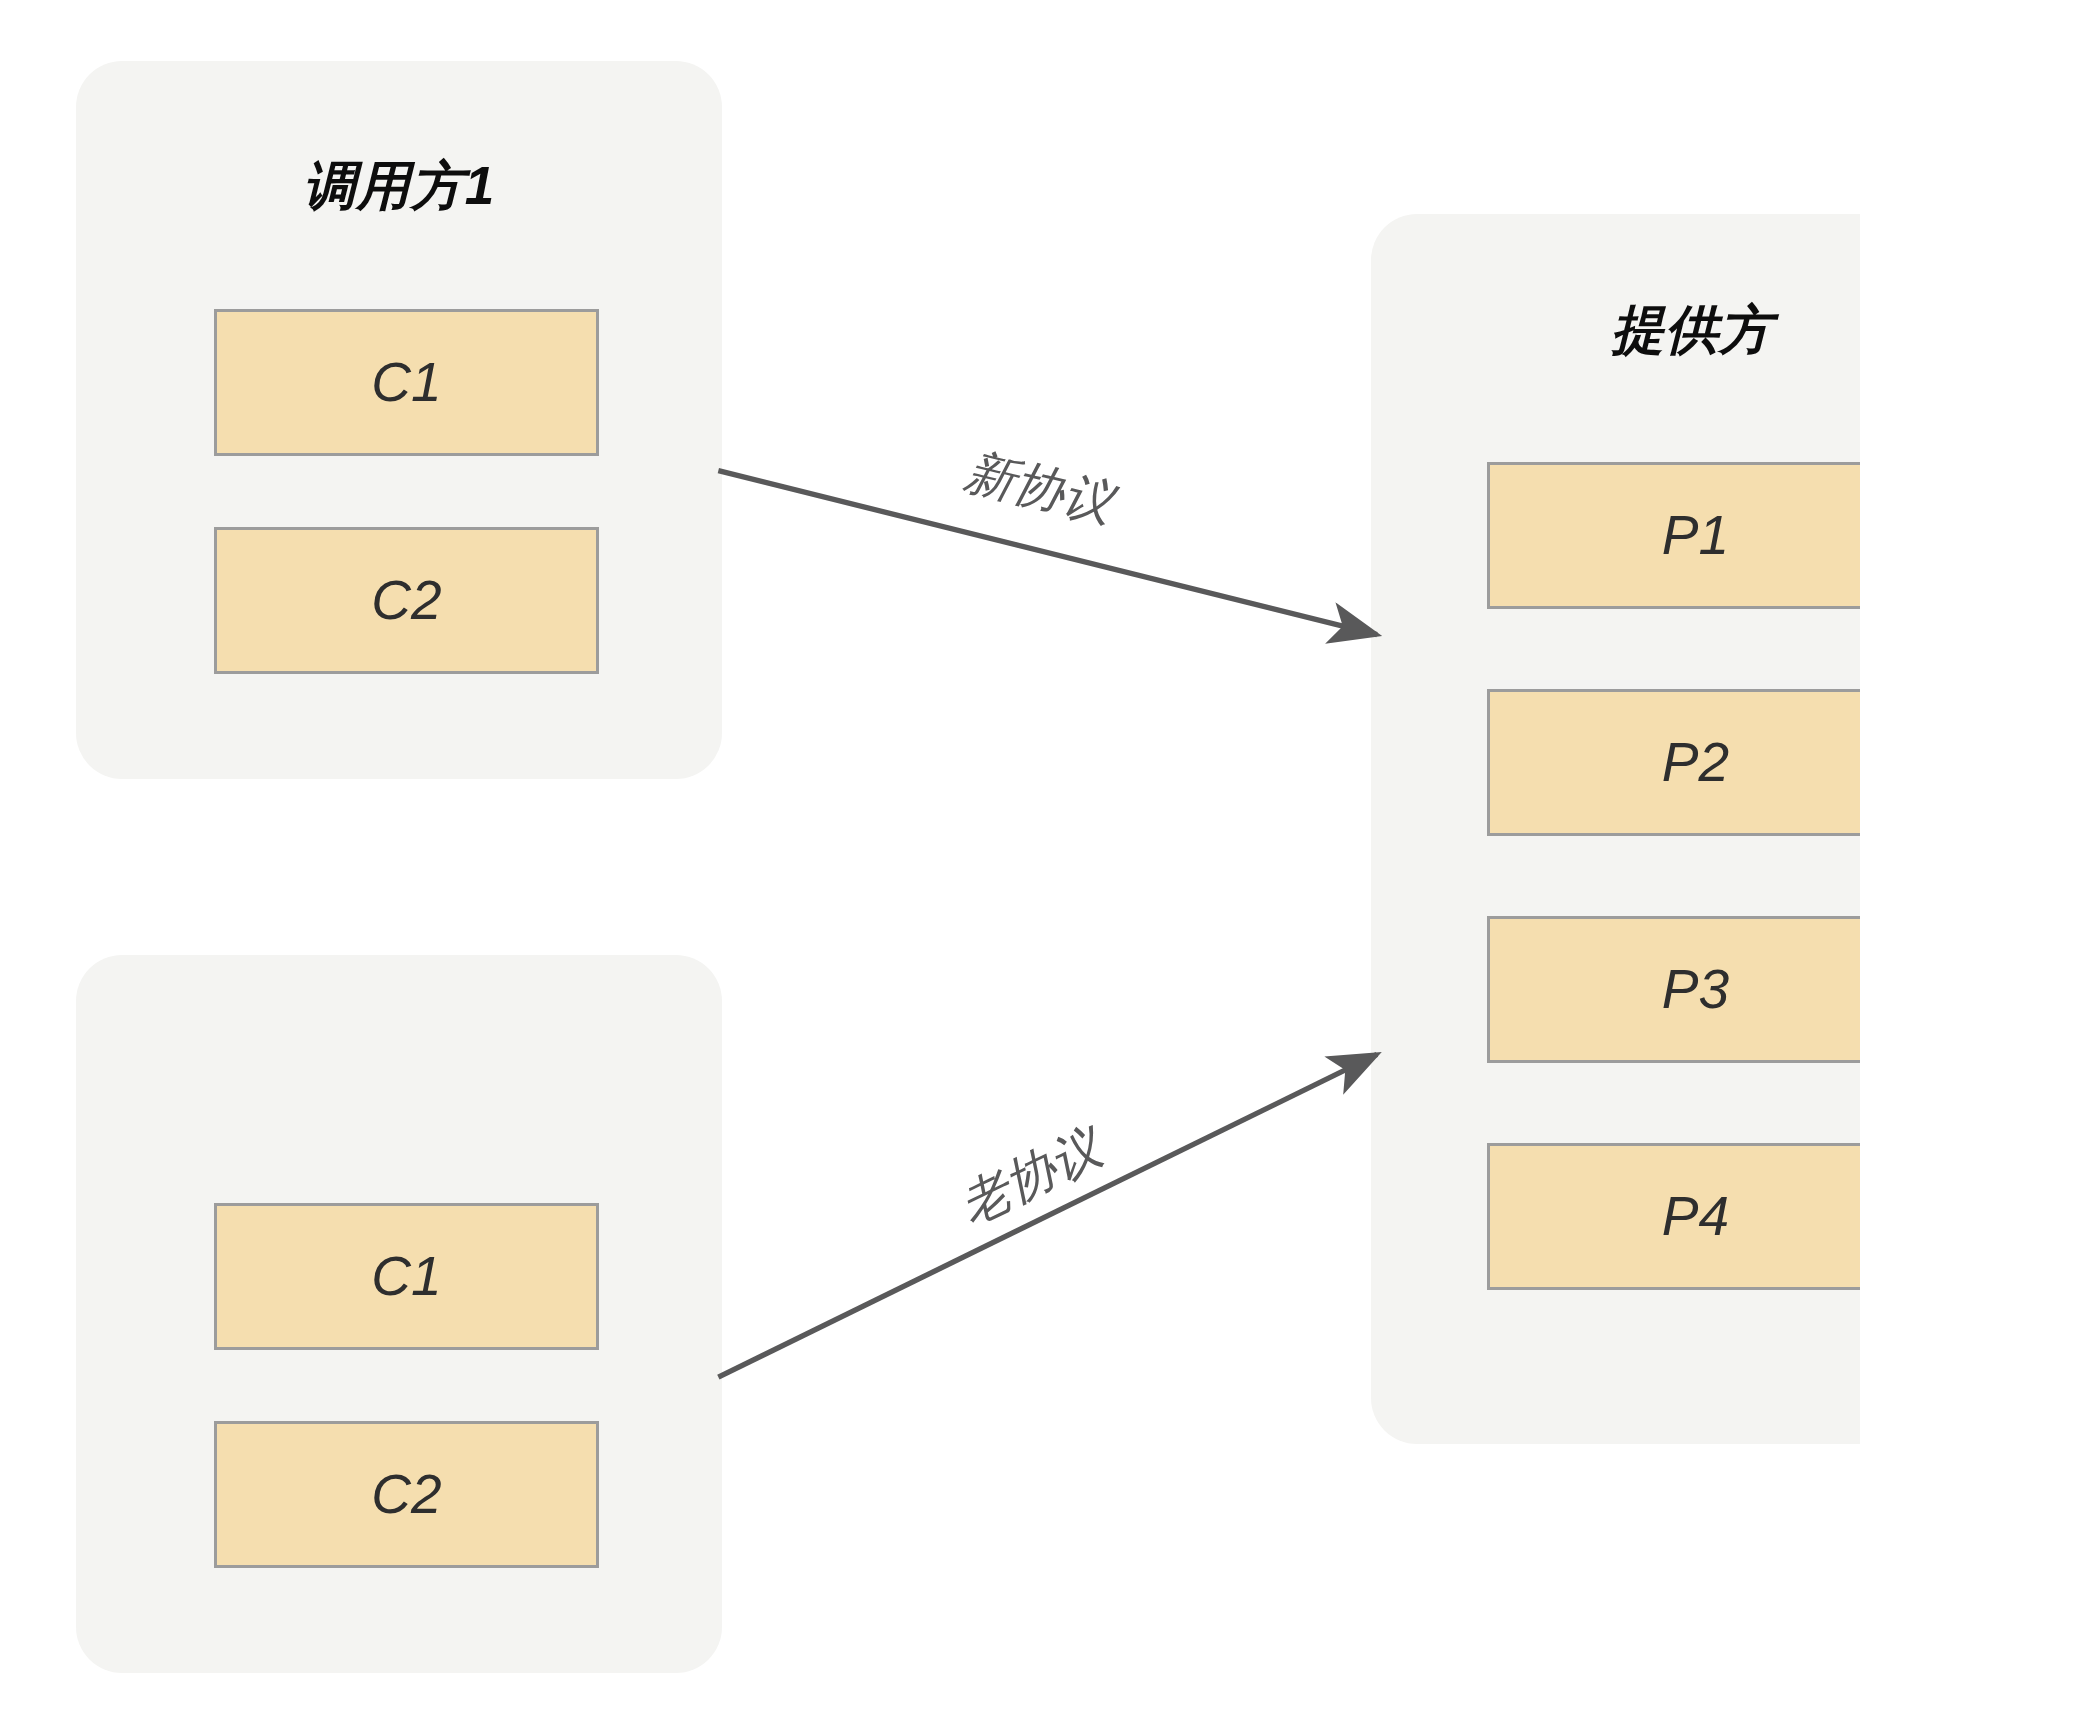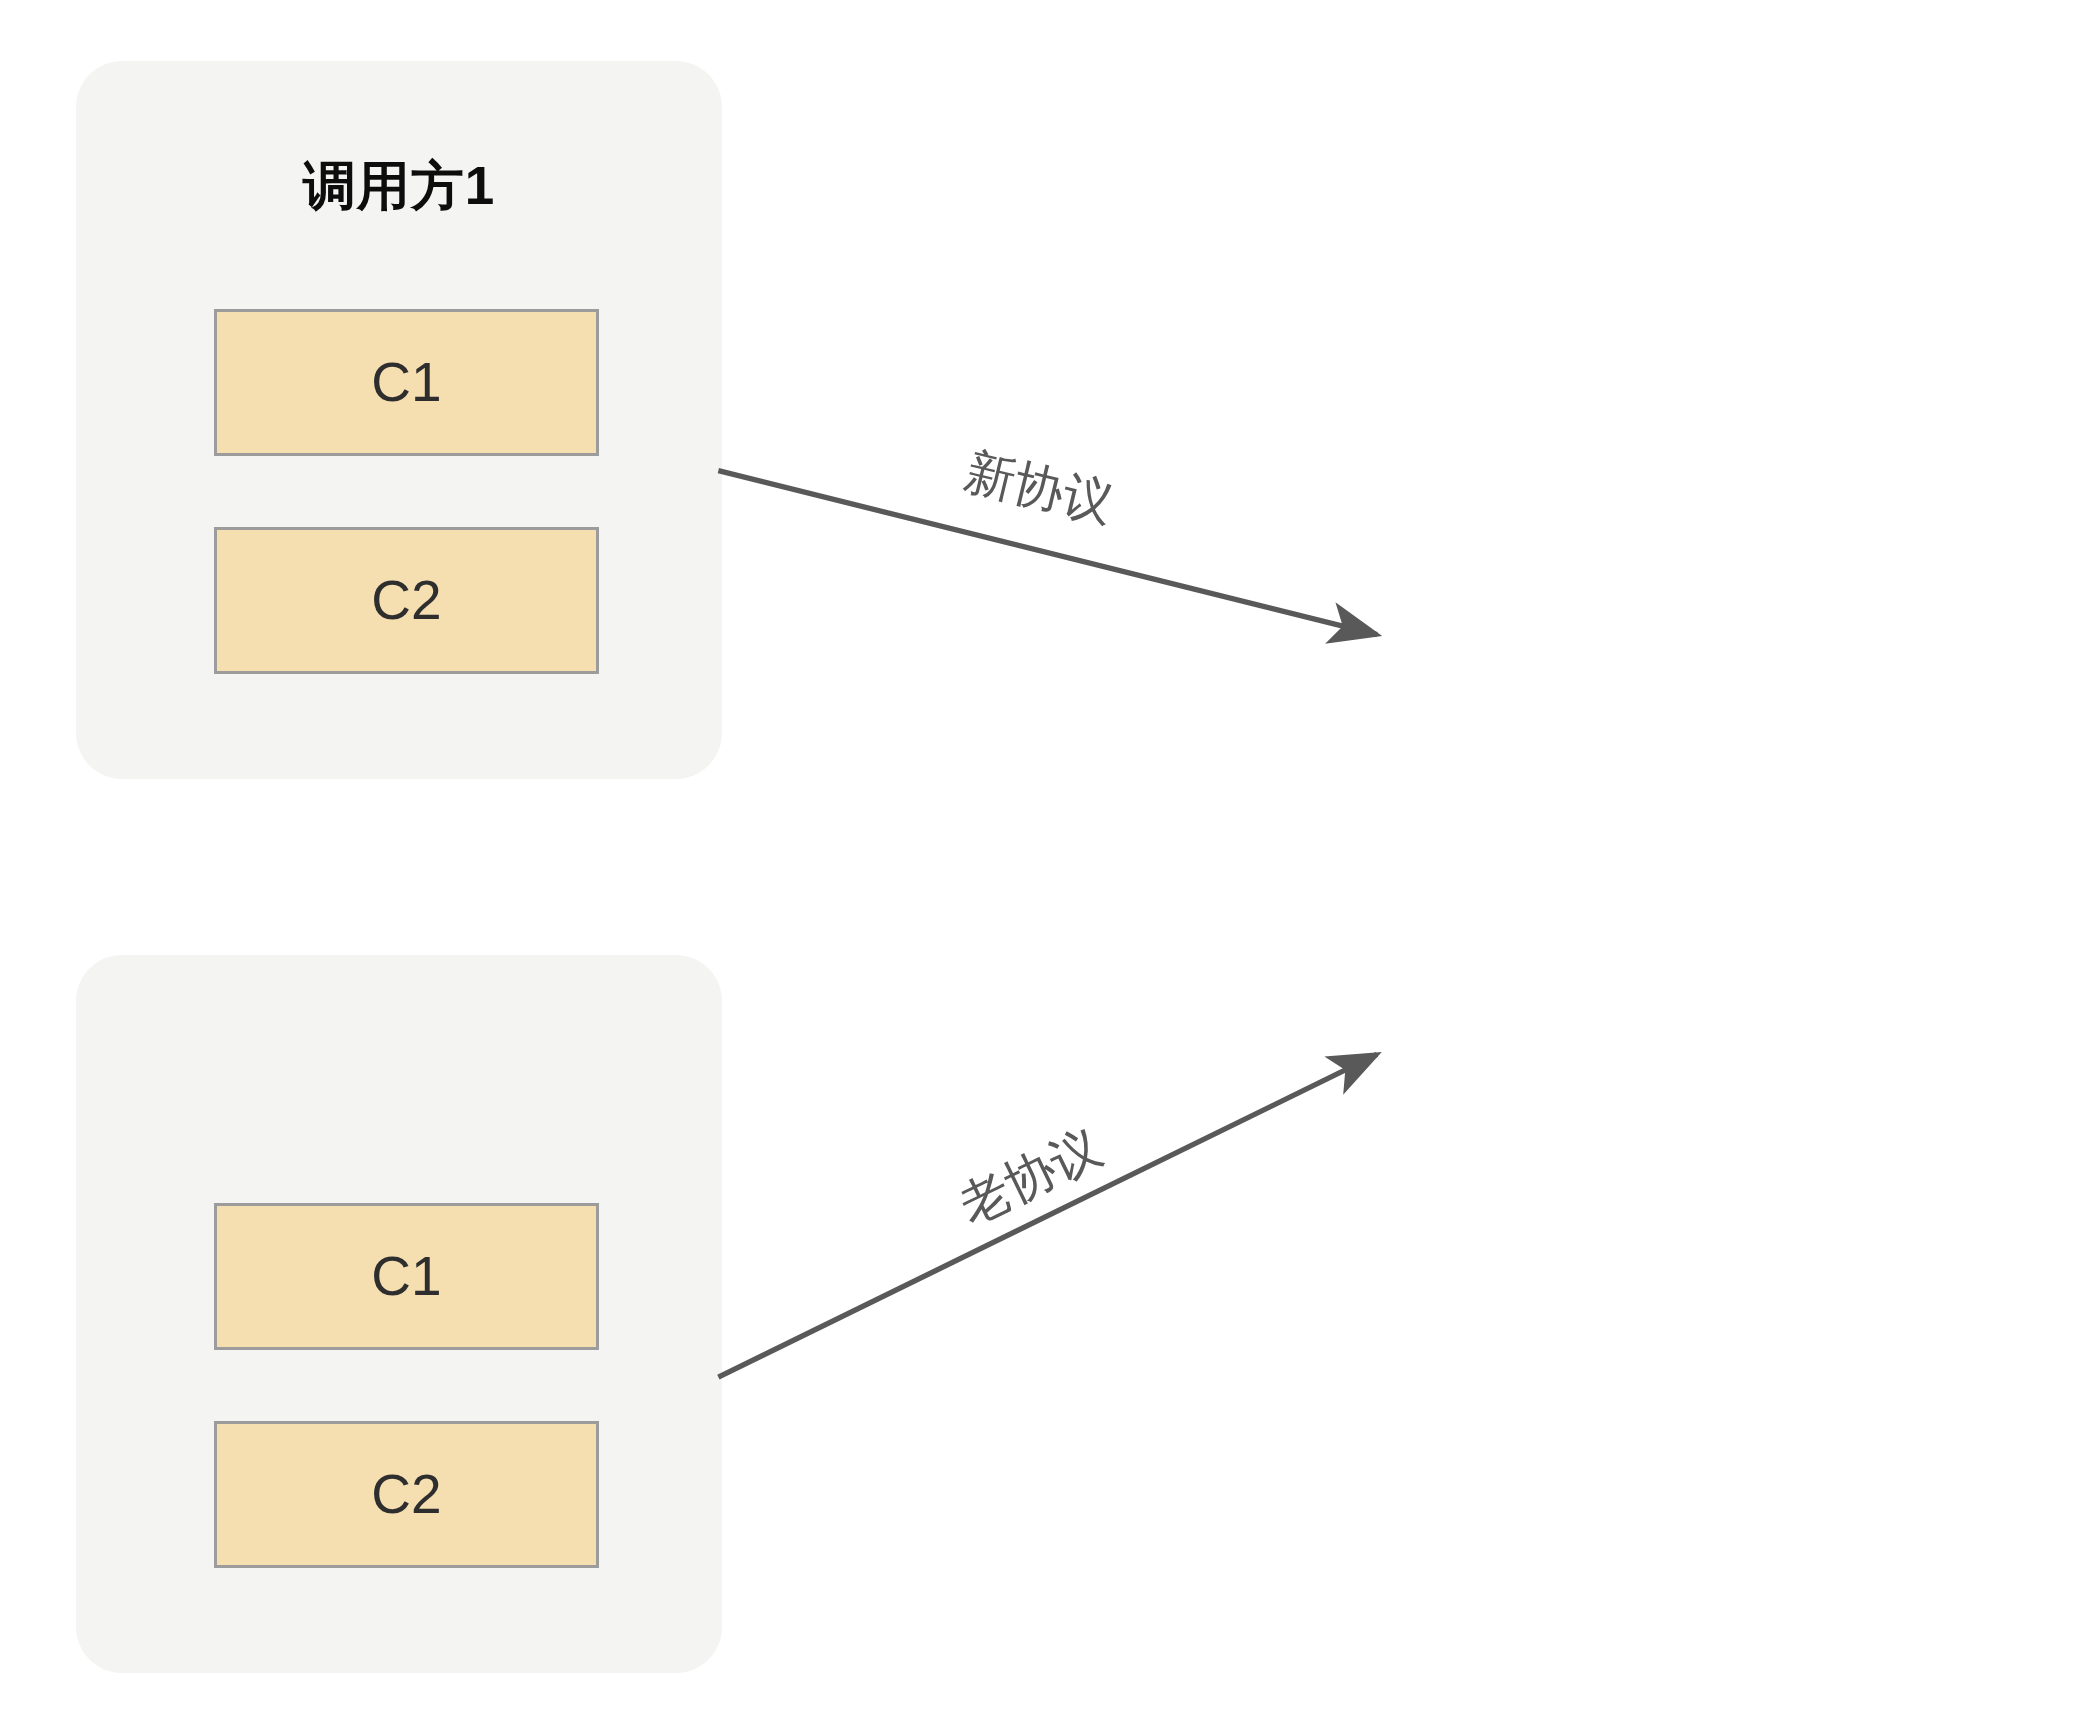--- a/index.html
+++ b/index.html
@@ -10,20 +10,21 @@
   }
   body {
     font-family: "Liberation Sans", "DejaVu Sans", sans-serif;
   }
   #canvas {
     position: relative;
     width: 1860px;
     height: 1731px;
     background: #ffffff;
     overflow: hidden;
+    font-style: italic;
   }
   
   .panel {
     position: absolute;
     background: #F4F4F2;
     border-radius: 46px;
     box-sizing: border-box;
   }
   .panel-title {
     position: absolute;
@@ -90,20 +91,35 @@
 
   <div class="panel" style="left:76px; top:955px; width:646px; height:718px;">
     <div class="box" style="left:138px; top:248px; width:385px; height:147px;">
       <span class="box-label">C1</span>
     </div>
     <div class="box" style="left:138px; top:466px; width:385px; height:147px;">
       <span class="box-label">C2</span>
     </div>
   </div>
 
+  <div class="panel" style="left:1371px; top:214px; width:642px; height:1230px;">
+    <div class="panel-title" style="top:89px;">提供方</div>
+    <div class="box" style="left:116px; top:248px; width:417px; height:147px;">
+      <span class="box-label">P1</span>
+    </div>
+    <div class="box" style="left:116px; top:475px; width:417px; height:147px;">
+      <span class="box-label">P2</span>
+    </div>
+    <div class="box" style="left:116px; top:702px; width:417px; height:147px;">
+      <span class="box-label">P3</span>
+    </div>
+    <div class="box" style="left:116px; top:929px; width:417px; height:147px;">
+      <span class="box-label">P4</span>
+    </div>
+  </div>
 
   <svg id="arrows" viewBox="0 0 2345 1942" xmlns="http://www.w3.org/2000/svg">
     <defs>
       <marker id="arrowhead" markerWidth="10" markerHeight="8" refX="9" refY="4" orient="auto" markerUnits="strokeWidth">
         <path d="M0,0 L10,4 L0,8 L2.4,4 Z" fill="#59595A"></path>
       </marker>
     </defs>
 
     <line x1="806" y1="528" x2="1545" y2="712" stroke="#59595A" stroke-width="6" marker-end="url(#arrowhead)"></line>
 

